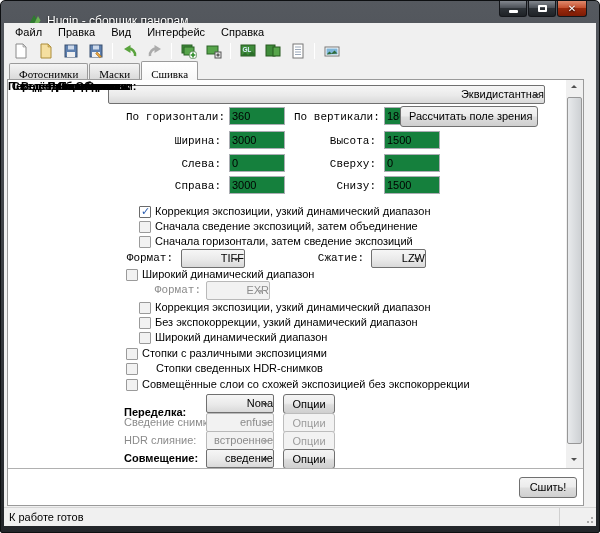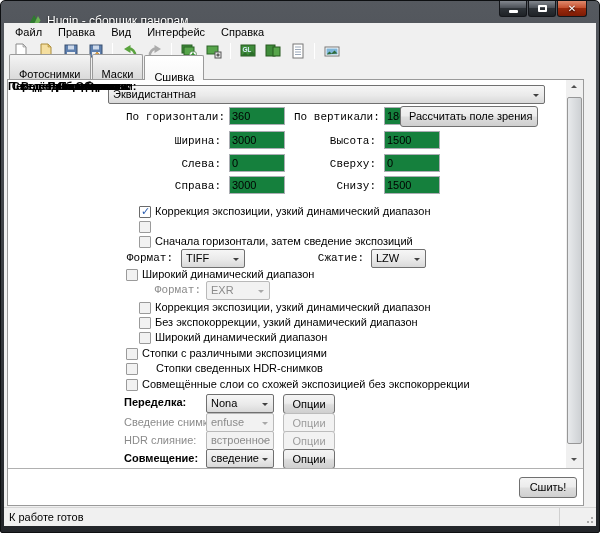--- a/index.html
+++ b/index.html
@@ -22,37 +22,37 @@
   
   .client{position:absolute;left:3px;right:3px;top:22px;bottom:6px;background:#f0f0f0;overflow:hidden;}
   .menubar{height:18px;display:flex;align-items:center;padding-left:3px;}
   .menuitem{padding:2px 8px;}
   .toolbar{height:20px;display:flex;align-items:center;padding-left:5px;gap:2px;}
   .tbtn{width:23px;height:20px;display:flex;align-items:center;justify-content:center;}
   .tsep{width:1px;height:16px;background:#cdcdcd;margin:0 3px;border-right:1px solid #fff;}
   .ic{width:16px;height:16px;display:block;}
   
   .tabbar{height:18px;display:flex;align-items:flex-end;padding-left:5px;position:relative;z-index:3;}
-  .tab{height:16px;line-height:15px;padding:12px 9px;background:linear-gradient(#f4f4f4,#dadada);
-    border:1px solid #9a9a9a;border-bottom:none;border-radius:2px 2px 0 0;margin-right:1px;}
+  .tab{height:16px;line-height:15px;padding:3px 9px;background:linear-gradient(#f4f4f4,#dadada);
+    border:1px solid #9a9a9a;border-bottom:none;border-radius:2px 2px 0 0;margin-right:1px;font-family:Liberation Serif, serif;}
   .tab.active{height:19px;line-height:18px;background:linear-gradient(#ffffff,#f7f7f7);
     margin-bottom:-1px;position:relative;z-index:4;}
   
   .tabpanel{position:relative;margin-left:3px;width:577px;height:427px;background:#fff;
     border:1px solid #9a9a9a;z-index:2;}
   .scrollarea{position:absolute;left:0;top:0;width:575px;height:389px;background:#fff;
     border-bottom:1px solid #b0b0b0;overflow:hidden;}
   
   .lbl{position:absolute;font-weight:bold;text-align:right;white-space:nowrap;}
   .slbl{position:absolute;text-align:right;white-space:nowrap;font-family:Liberation Mono, monospace;}
   .gray{color:#8b8b8b;font-weight:normal;}
   .fld{position:absolute;height:18px;border:1px solid #abadb3;background:#15803d;padding:0 2px;
     font-family:inherit;font-size:11px;}
   .combo{position:absolute;height:19px;border:1px solid #707070;border-radius:2px;padding-left:4px;
-    line-height:17px;background:linear-gradient(#f6f6f6,#eaeaea 55%,#d9d9d9);white-space:nowrap;overflow:hidden;}
+    line-height:17px;background:linear-gradient(#f6f6f6,#eaeaea 55%,#d9d9d9);white-space:nowrap;overflow:hidden;text-align:right;}
   .combo::after{content:"";position:absolute;right:5px;top:8px;border:3.5px solid transparent;border-top-color:#404040;}
   .combo.dis{color:#8b8b8b;border-color:#b9b9b9;background:#f2f2f2;}
   .combo.dis::after{border-top-color:#a8a8a8;}
   .btn{position:absolute;height:21px;border:1px solid #707070;border-radius:3px;text-align:center;
     background:linear-gradient(#f4f4f4,#ececec 45%,#dddddd 55%,#cfcfcf);
     font-family:inherit;font-size:11px;padding:0 8px;line-height:19px;white-space:nowrap;}
   .btn.dis{color:#9c9c9c;border-color:#bcbcbc;background:#f2f2f2;}
   .cb{position:absolute;width:12px;height:12px;border:1px solid #9a9a9a;background:#f2f2f2;border-radius:1px;}
   .cb.checked{background:#fff;border-color:#6a6a6a;}
   .cb.checked::after{content:"\2713";position:absolute;left:1px;top:-2px;font-size:11px;font-weight:bold;color:#2a5db0;}
@@ -251,35 +251,36 @@
         <span class="lbl" style="left:0;top:317;width:111px">Обработка:</span>
 
         <div class="vscroll">
           <span class="sarr up"></span>
           <span class="sthumb"></span>
           <span class="sarr dn"></span>
         </div>
       <span class="cb checked" style="left: 131px; top: 126px;"></span>
           <span class="cbl" style="left: 147px; top: 125px;">Коррекция экспозиции, узкий динамический диапазон</span>
           <span class="cb" style="left: 131px; top: 141px;"></span>
+          <span class="cbl" style="left: 147px; top: 140px;">Сначала сведение экспозиций, затем объединение</span>
           <span class="cb" style="left: 131px; top: 156px;"></span>
           <span class="cbl" style="left: 147px; top: 155px;">Сначала горизонтали, затем сведение экспозиций</span>
           <span class="cb" style="left: 131px; top: 222px;"></span>
           <span class="cbl" style="left: 147px; top: 221px;">Коррекция экспозиции, узкий динамический диапазон</span>
           <span class="cb" style="left: 131px; top: 237px;"></span>
           <span class="cbl" style="left: 147px; top: 236px;">Без экспокоррекции, узкий динамический диапазон</span>
           <span class="cb" style="left: 131px; top: 252px;"></span>
           <span class="cbl" style="left: 147px; top: 251px;">Широкий динамический диапазон</span>
           <span class="cb" style="left: 118px; top: 268px;"></span>
           <span class="cbl" style="left: 134px; top: 267px;">Стопки с различными экспозициями</span>
           <span class="cb" style="left: 118px; top: 283px;"></span>
           <span class="cbl" style="left: 148px; top: 282px;">Стопки сведенных HDR-снимков</span>
           <span class="cb" style="left: 118px; top: 299px;"></span>
           <span class="cbl" style="left: 134px; top: 298px;">Совмещённые слои со схожей экспозицией без экспокоррекции</span>
-          <span class="cbl" style="font-weight: bold; left: 116px; top: 316px;">Переделка:</span>
+          <span class="cbl" style="font-weight: bold; left: 116px; top: 326px;">Переделка:</span>
           <div class="combo" style="left: 198px; top: 314px; width: 68px;">Nona</div>
           <button class="btn" style="left: 275px; top: 314px; width: 52px; height: 20px; line-height: 18px;">Опции</button>
           <span class="cbl gray" style="left: 116px; top: 336px;">Сведение снимков:</span>
           <div class="combo dis" style="left: 198px; top: 333px; width: 68px;">enfuse</div>
           <button class="btn dis" style="left: 275px; top: 333px; width: 52px; height: 20px; line-height: 18px;">Опции</button>
           <span class="cbl gray" style="left: 116px; top: 354px;">HDR слияние:</span>
           <div class="combo dis" style="left: 198px; top: 351px; width: 68px;">встроенное</div>
           <button class="btn dis" style="left: 275px; top: 351px; width: 52px; height: 20px; line-height: 18px;">Опции</button>
           <span class="cbl" style="font-weight: bold; left: 116px; top: 372px;">Совмещение:</span>
           <div class="combo" style="left: 198px; top: 369px; width: 68px;">сведение</div>

